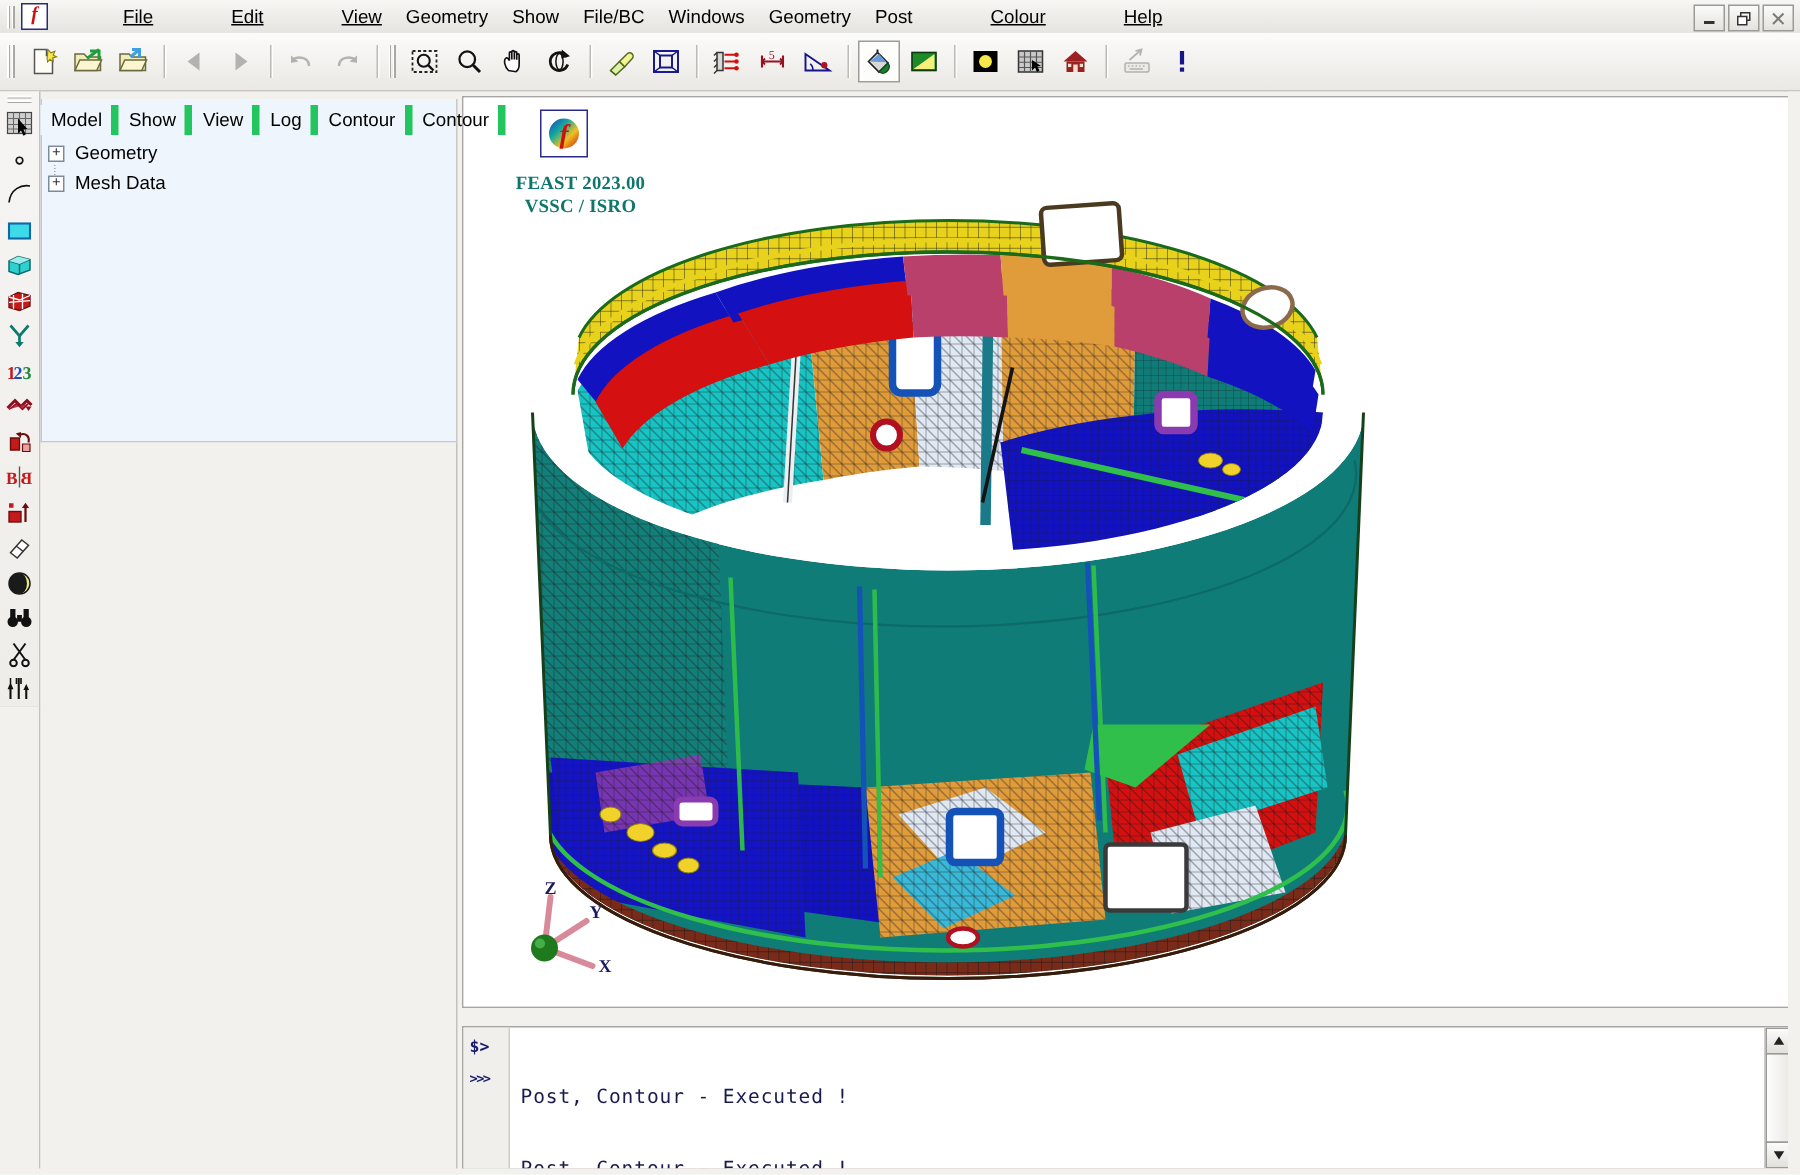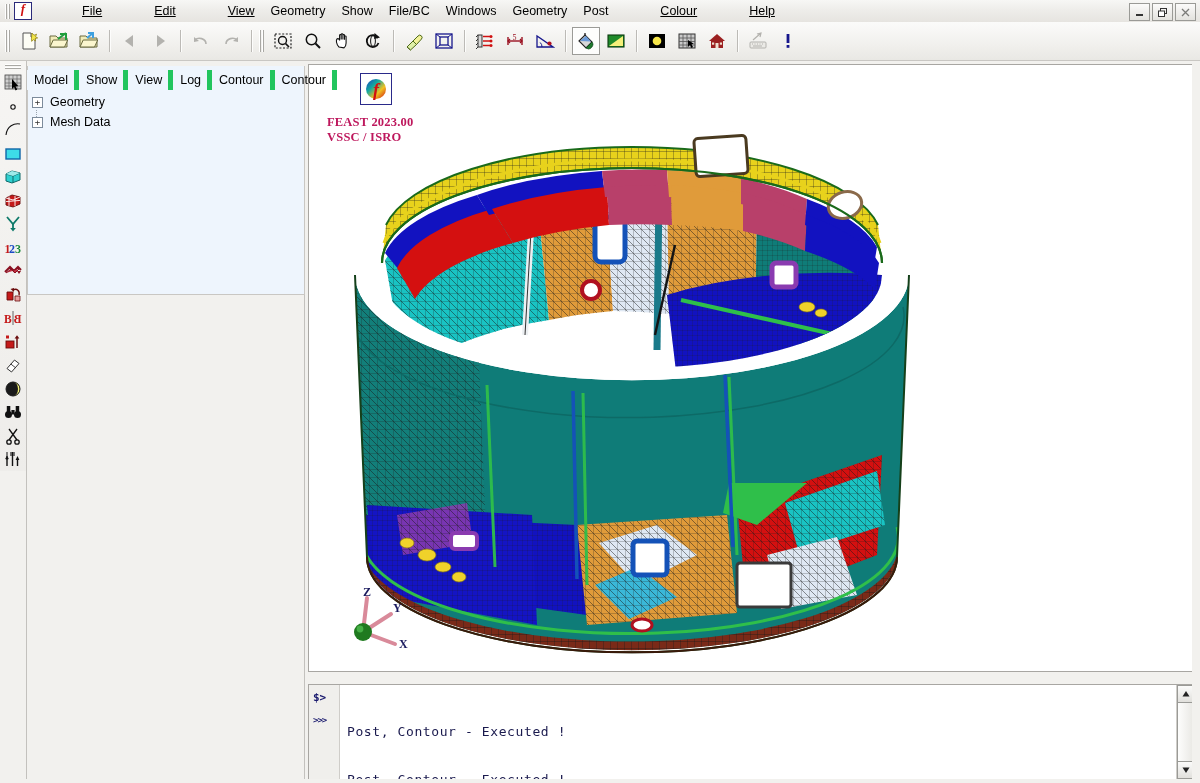--- a/index.html
+++ b/index.html
@@ -139,23 +139,23 @@
     background:#fff;border:1px solid #a8a6a2;
     box-shadow:inset 1px 1px 0 #fff;overflow:hidden;
   }
   .viewport{position:absolute;inset:0;background:#ffffff;overflow:hidden;}
   .brandlogo{
     position:absolute;left:51px;top:8px;width:30px;height:30px;
     border:1px solid #2a2a8a;background:#fff;
     display:flex;align-items:center;justify-content:center;
   }
   .brandtext{
-    position:absolute;left:18px;top:50px;width:120px;text-align:left;
+    position:absolute;left:18px;top:50px;width:120px;text-align:center;
     font-family:"Liberation Serif",serif;font-weight:bold;font-size:12.5px;
-    color:#be185d;line-height:15px;letter-spacing:.2px;
+    color:#0f766e;line-height:15px;letter-spacing:.2px;
   }
   .triad{position:absolute;left:30px;top:519px;width:76px;height:72px;}
   .triad text{font-family:"Liberation Serif",serif;font-size:12px;fill:#1a1a5e;font-weight:bold;}
 
   
   .console{
     position:absolute;left:308px;top:684px;width:884px;height:94px;
     background:#fff;border:1px solid #a8a6a2;overflow:hidden;
   }
   .cons-gutter{

